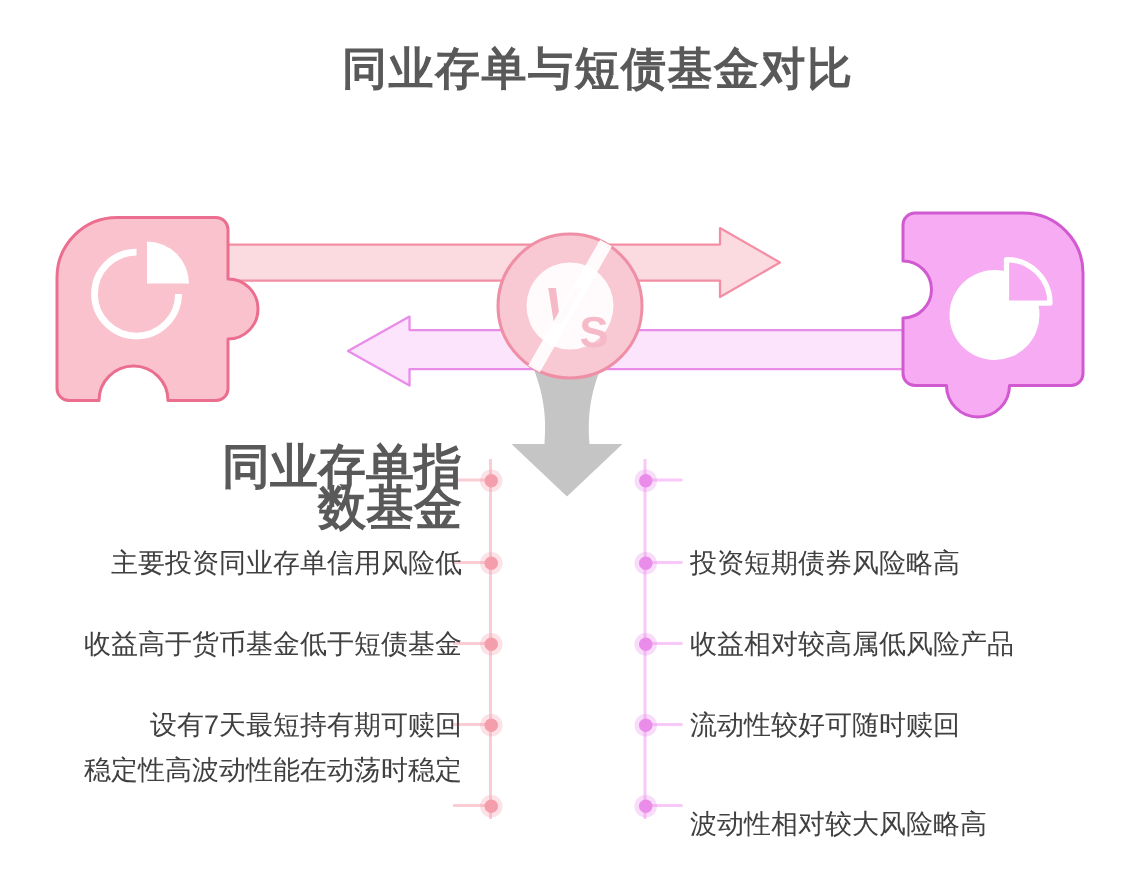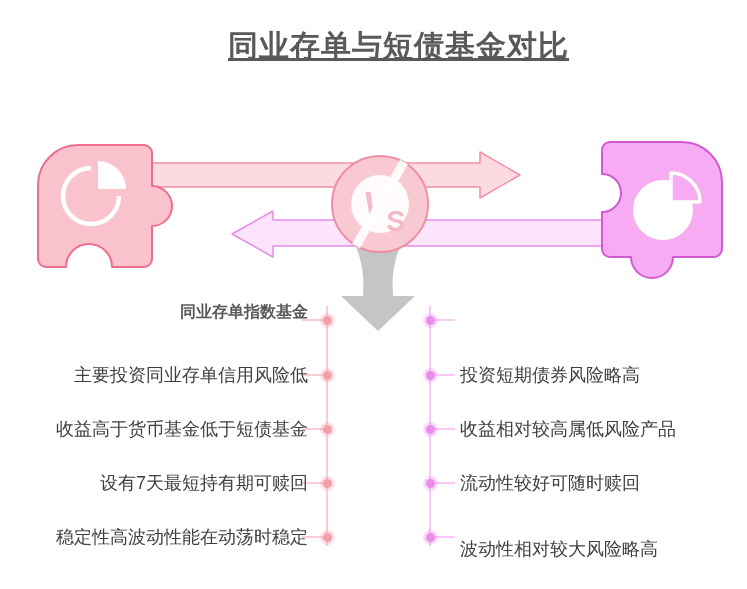--- a/index.html
+++ b/index.html
@@ -2,25 +2,25 @@
 <html><head>
 <meta charset="utf-8">
 <style>
   html,body{margin:0;padding:0;background:#fff;}
   #stage{
     position:relative;width:747px;height:589px;background:#ffffff;
     overflow:hidden;font-family:"Liberation Sans","DejaVu Sans",sans-serif;
   }
   #page-title{
     position:absolute;left:50px;top:26px;width:697px;text-align:center;
-    font-size:30px;font-weight:bold;color:#595959;letter-spacing:1px;text-decoration:underline;
+    font-size:30px;font-weight:bold;color:#595959;letter-spacing:1px;
   }
   #diagram-svg{position:absolute;left:0;top:0;}
   .col-heading{
-    position:absolute;font-size:16px;font-weight:bold;color:#595959;line-height:27px;
+    position:absolute;font-size:32px;font-weight:bold;color:#595959;line-height:27px;
   }
   #left-heading{left:138px;top:298px;width:170px;text-align:right;}
   #right-heading{left:460px;top:303px;}
   .item{
     position:absolute;font-size:18px;color:#404040;white-space:nowrap;line-height:18px;
   }
   .item.left{right:439px;text-align:right;}
   .item.right{left:460px;text-align:center;}
   .vline{position:absolute;width:2px;height:240px;top:306px;}
   #left-vline{left:326px;background:#facdd5;}
@@ -99,20 +99,20 @@
   <div class="dot r" style="top:370.5px"></div>
   <div class="dot r" style="top:424.5px"></div>
   <div class="dot r" style="top:478.5px"></div>
   <div class="dot r" style="top:532.5px"></div>
 
   <div class="col-heading" id="left-heading">同业存单指数基金</div>
 
   <div class="item left" style="top:366px">主要投资同业存单信用风险低</div>
   <div class="item left" style="top:420px">收益高于货币基金低于短债基金</div>
   <div class="item left" style="top:474px">设有7天最短持有期可赎回</div>
-  <div class="item left" style="top:528px">稳定性高波动性能在动荡时稳定</div>
+  <div class="item left" style="top:504px">稳定性高波动性能在动荡时稳定</div>
 
   <div class="item right" style="top:366px">投资短期债券风险略高</div>
   <div class="item right" style="top:474px">流动性较好可随时赎回</div>
   <div class="item right" style="top:420px">收益相对较高属低风险产品</div>
   <div class="item right" style="top:540px">波动性相对较大风险略高</div>
 
 </div>
 
 </body></html>

